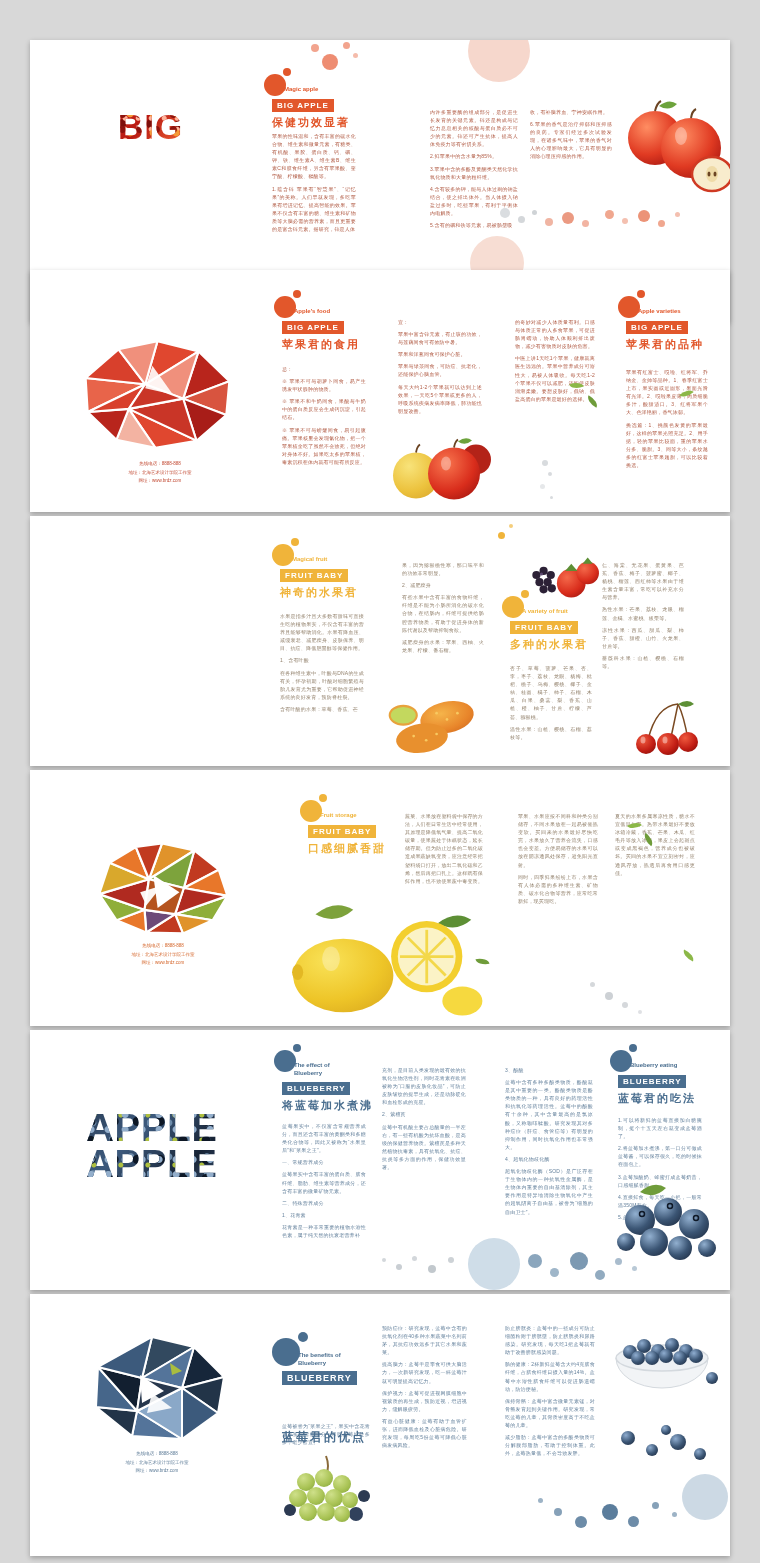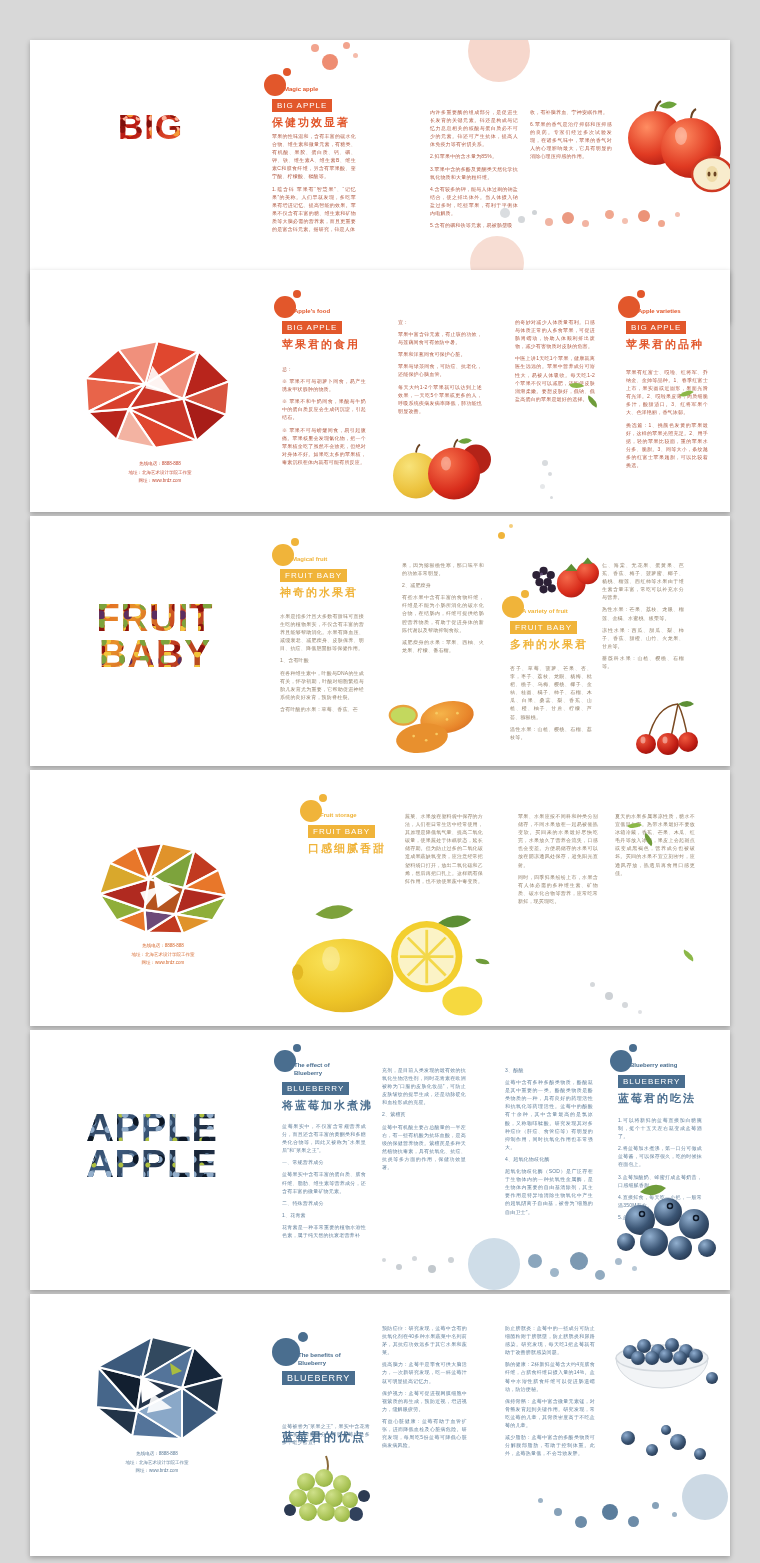--- a/index.html
+++ b/index.html
@@ -12,21 +12,21 @@
   .y{--a:#f0b43a;}
   .b{--a:#4a6e8f;}
   
   .sec{position:absolute;width:80px;}
   .sec .cdot{position:absolute;border-radius:50%;background:var(--a);z-index:0;display:block;}
   .sec .cdot.bg{left:-8px;top:-12px;width:22px;height:22px;}
   .sec .cdot.sm{left:11px;top:-18px;width:8px;height:8px;}
   .sec .en{position:relative;z-index:1;font-size:6px;font-weight:bold;color:var(--a);
            margin-left:12px;line-height:1.25;}
   .sec .tag{position:relative;z-index:1;display:inline-block;margin-top:2px;background:var(--a);
-            color:#fff;font-size:8px;font-weight:normal;letter-spacing:1px;padding:2px 5px 2px 5px;}
+            color:#fff;font-size:8px;font-weight:bold;letter-spacing:1px;padding:2px 5px 2px 5px;}
   .sec .zh{position:relative;z-index:1;font-size:11px;font-weight:bold;color:var(--a);
            letter-spacing:2px;margin-top:3px;white-space:nowrap;}
   
   .col{position:absolute;font-size:5px;line-height:1.62;text-align:justify;letter-spacing:.2px;}
   .col p{margin:0 0 4px 0;}
   .tx-red{color:#b05a43;}
   .tx-brown{color:#93826d;}
   .tx-blue{color:#64819c;}
   
   .title{position:absolute;text-align:center;font-weight:800;line-height:.95;letter-spacing:1px;
@@ -258,24 +258,20 @@
           <circle cx="23" cy="44" r="4"></circle>
           <circle cx="31" cy="43" r="4"></circle>
       </g>
       <circle cx="21" cy="29" r="1.5" fill="#5a476e"></circle>
       <circle cx="50" cy="38" r="14" fill="url(#g3r)"></circle>
       <circle cx="66" cy="28" r="11" fill="url(#g3r)"></circle>
       <polygon points="44,26 50,19 56,26" fill="#5d8f35"></polygon>
       <polygon points="61,19 66,13 71,19" fill="#5d8f35"></polygon>
     </svg>
 
-    <div class="title t-fruit" style="left:25px;top:84px;width:200px;">
-      <div>FRUIT</div>
-      <div>BABY</div>
-    </div>
 
     <div class="sec y" style="left:250px;top:40px;">
       <i class="cdot bg"></i>
       <i class="cdot sm"></i>
       <div class="en">Magical fruit</div>
       <div class="tag">FRUIT BABY</div>
       <div class="zh">神奇的水果君</div>
     </div>
     <div class="col tx-brown" style="left:250px;top:96px;width:84px;height:140px;">
         <p>水果是指多汁且大多数有甜味可直接生吃的植物果实，不仅含有丰富的营养且能够帮助消化。水果有降血压、减缓衰老、减肥瘦身、皮肤保养、明目、抗癌、降低胆固醇等保健作用。</p>

